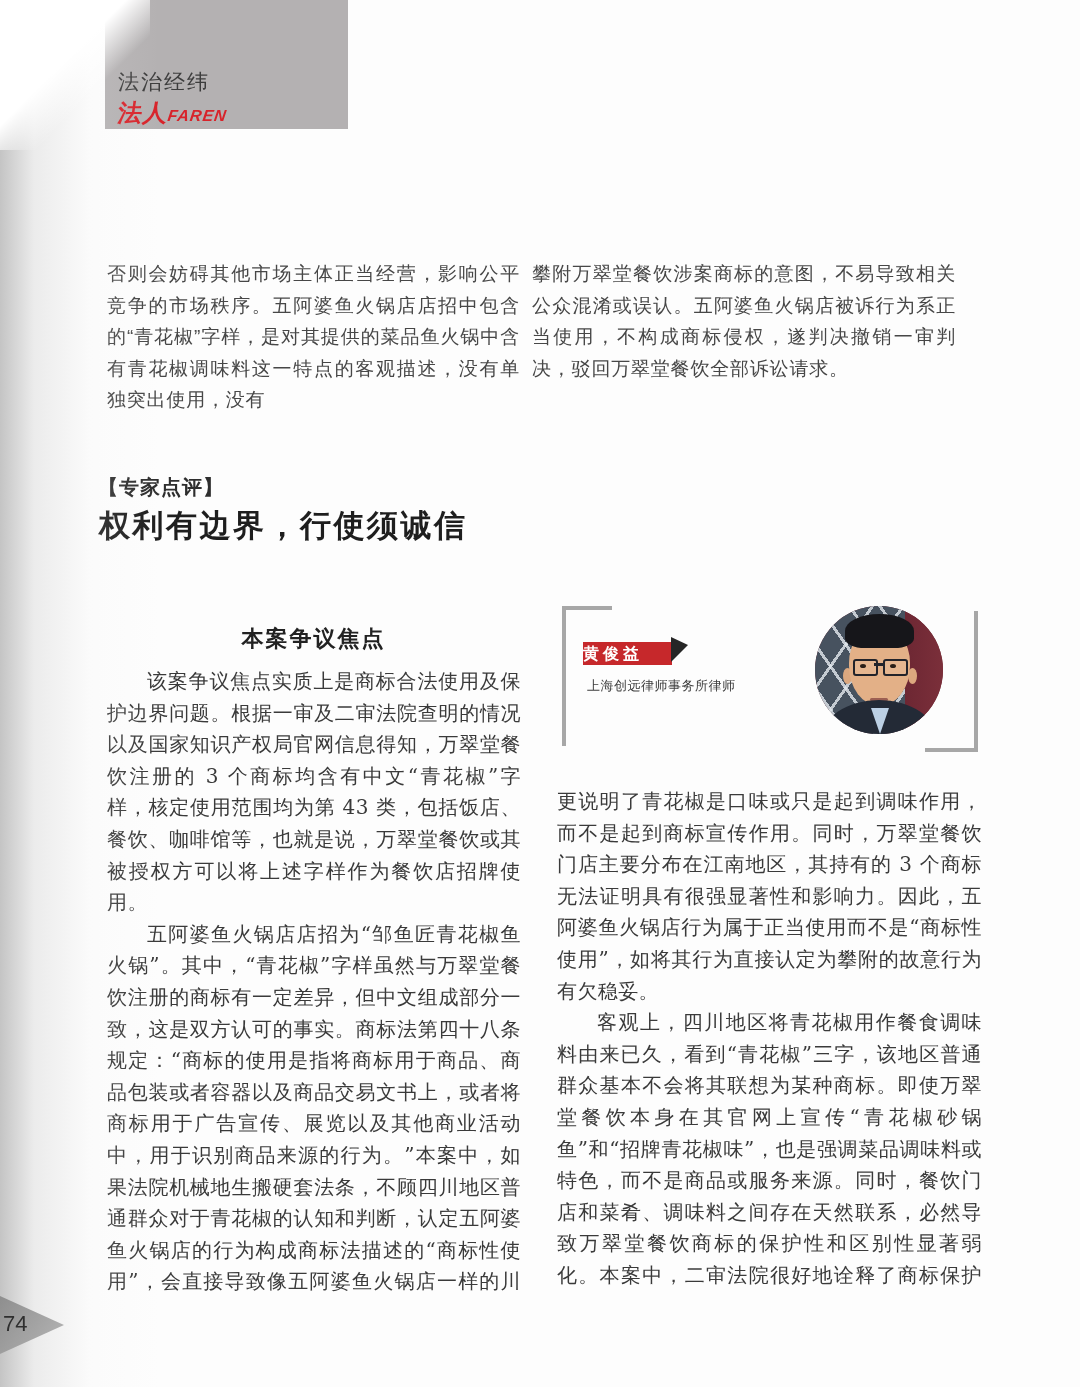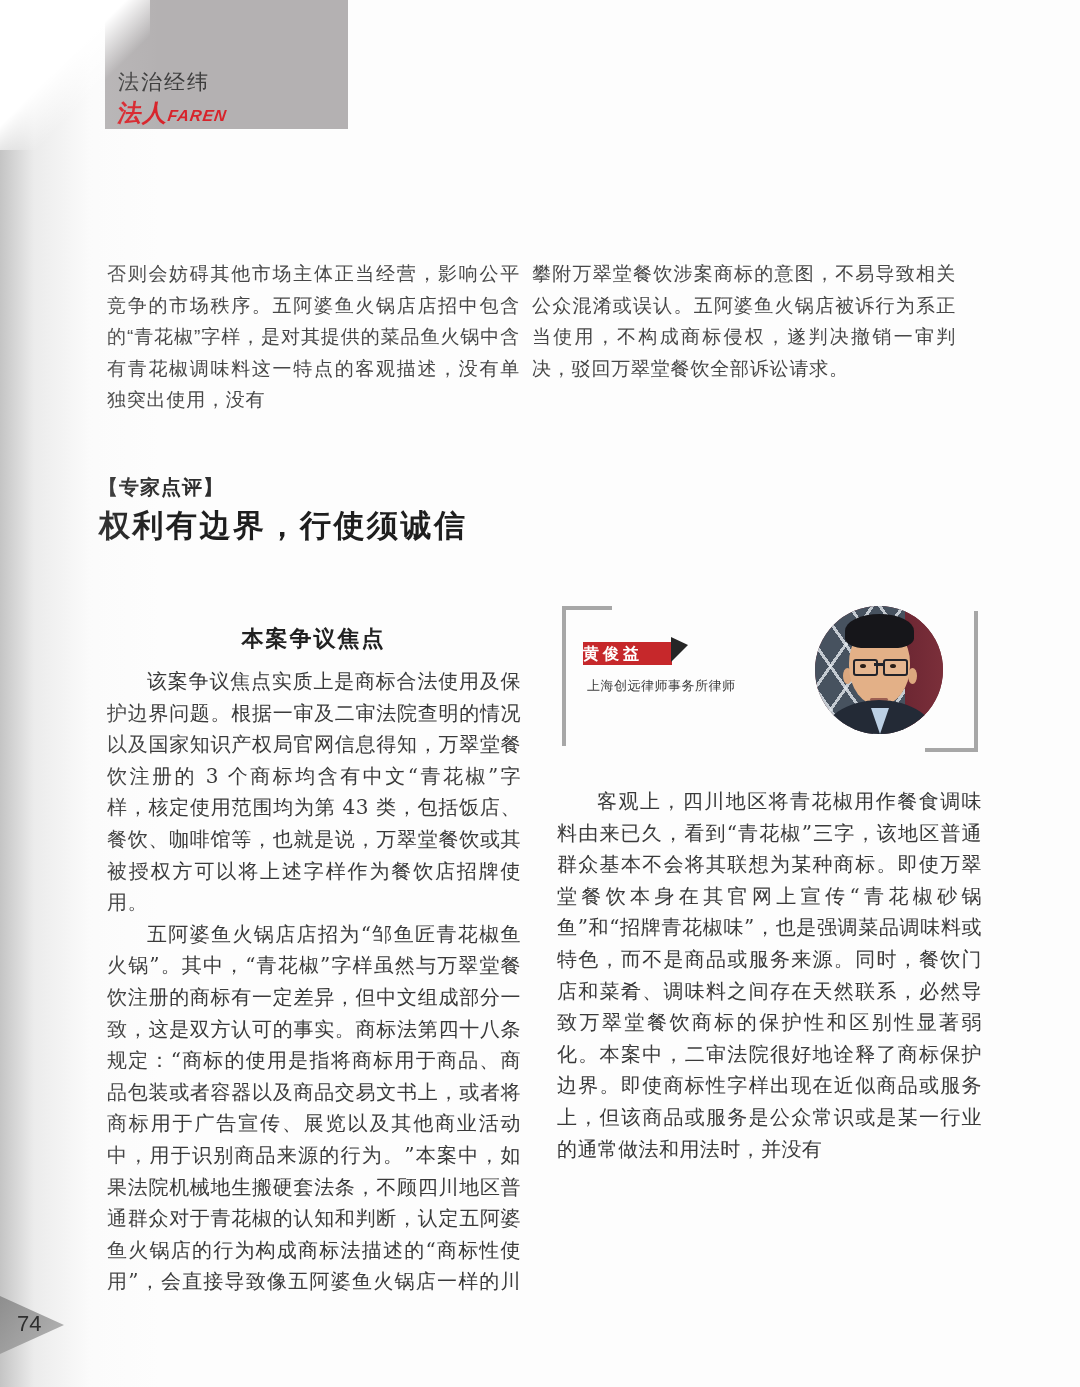--- a/index.html
+++ b/index.html
@@ -146,21 +146,21 @@
     background:#9c5f52; border-radius:2px;
   }
   
   .pagenum-tri {
     position:absolute; left:0; top:1296px; width:64px; height:58px;
     background:linear-gradient(125deg,#8e8e8e,#b6b6b6);
     clip-path:polygon(0 0, 100% 50%, 0 100%);
     z-index:7;
   }
   .pagenum {
-    position:absolute; left:17px; top:1311px; z-index:8;
+    position:absolute; left:3px; top:1311px; z-index:8;
     font-size:22px; color:#2f2f2f; font-weight:500;
   }
 </style>
 </head>
 <body>
 
 <div class="header-box">
   <div class="section-label">法治经纬</div>
   <div class="logo">
     <span class="logo-cn">法人</span><span class="logo-en">FAREN</span>
@@ -196,20 +196,21 @@
   <div class="suit"></div>
   <div class="shirt"></div>
 </div>
 
 <div class="body-col body-left">
   <p>该案争议焦点实质上是商标合法使用及保护边界问题。根据一审及二审法院查明的情况以及国家知识产权局官网信息得知，万翠堂餐饮注册的 3 个商标均含有中文“青花椒”字样，核定使用范围均为第 43 类，包括饭店、餐饮、咖啡馆等，也就是说，万翠堂餐饮或其被授权方可以将上述字样作为餐饮店招牌使用。</p>
   <p>五阿婆鱼火锅店店招为“邹鱼匠青花椒鱼火锅”。其中，“青花椒”字样虽然与万翠堂餐饮注册的商标有一定差异，但中文组成部分一致，这是双方认可的事实。商标法第四十八条规定：“商标的使用是指将商标用于商品、商品包装或者容器以及商品交易文书上，或者将商标用于广告宣传、展览以及其他商业活动中，用于识别商品来源的行为。”本案中，如果法院机械地生搬硬套法条，不顾四川地区普通群众对于青花椒的认知和判断，认定五阿婆鱼火锅店的行为构成商标法描述的“商标性使用”，会直接导致像五阿婆鱼火锅店一样的川菜餐饮经营者承担较为严重的法律后果。</p>
 
 </div>
 <div class="body-col body-right">
+  <p class="noindent">更说明了青花椒是口味或只是起到调味作用，而不是起到商标宣传作用。同时，万翠堂餐饮门店主要分布在江南地区，其持有的 3 个商标无法证明具有很强显著性和影响力。因此，五阿婆鱼火锅店行为属于正当使用而不是“商标性使用”，如将其行为直接认定为攀附的故意行为有欠稳妥。</p>
   <p>客观上，四川地区将青花椒用作餐食调味料由来已久，看到“青花椒”三字，该地区普通群众基本不会将其联想为某种商标。即使万翠堂餐饮本身在其官网上宣传“青花椒砂锅鱼”和“招牌青花椒味”，也是强调菜品调味料或特色，而不是商品或服务来源。同时，餐饮门店和菜肴、调味料之间存在天然联系，必然导致万翠堂餐饮商标的保护性和区别性显著弱化。本案中，二审法院很好地诠释了商标保护边界。即使商标性字样出现在近似商品或服务上，但该商品或服务是公众常识或是某一行业的通常做法和用法时，并没有</p>
 </div>
 
 <div class="pagenum-tri"></div>
 <div class="pagenum">74</div>
 
 <div class="edge-left"></div>
 <div class="corner-tl"></div>
 
 </body></html>

